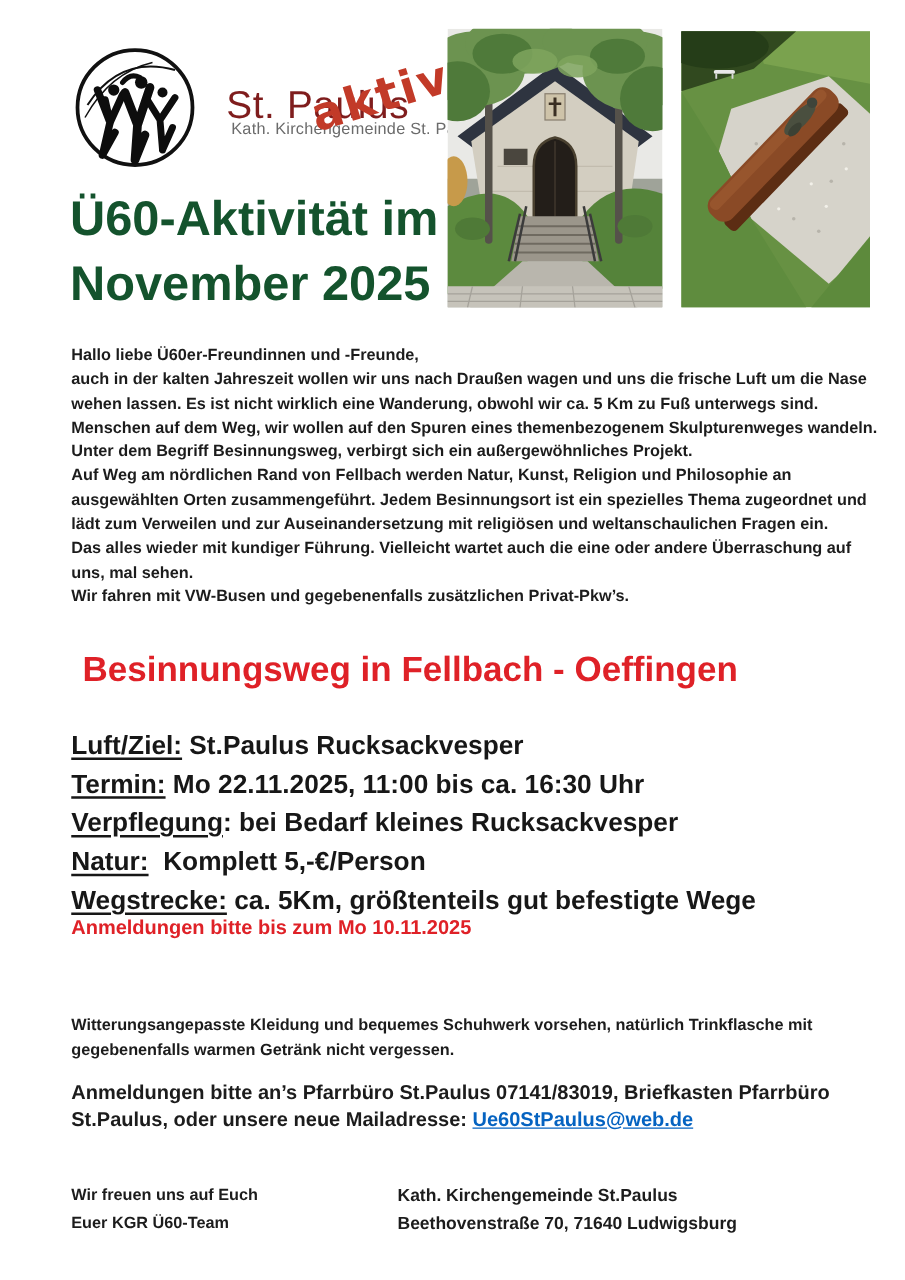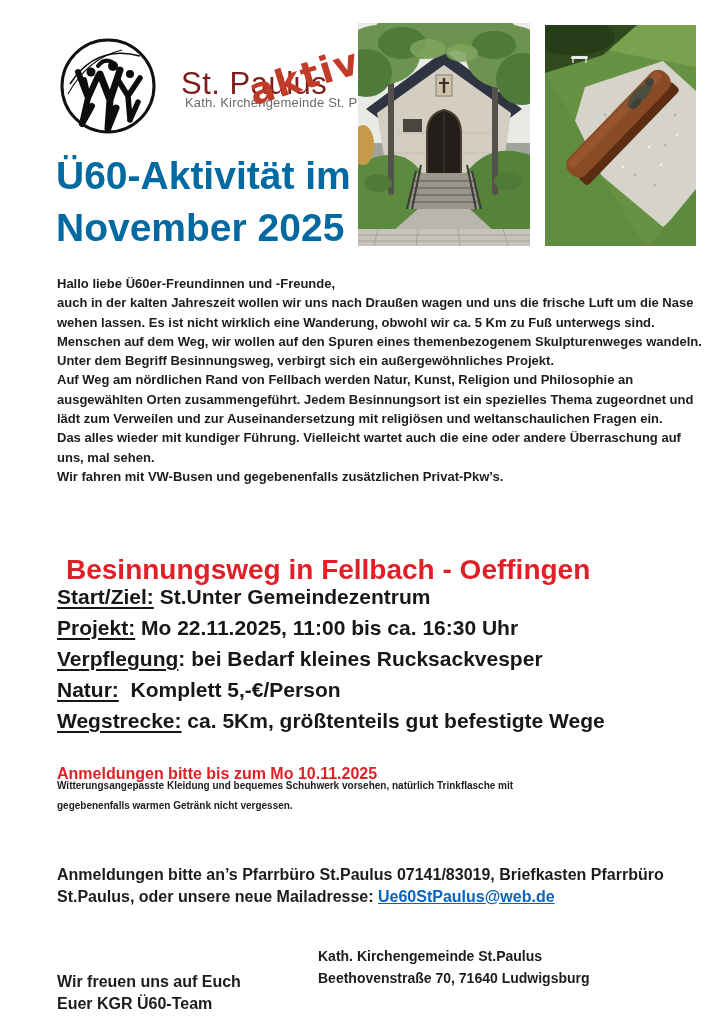--- a/index.html
+++ b/index.html
@@ -14,31 +14,31 @@
   .logo-subtitle{left:185px;top:95px;font-size:13px;font-weight:400;color:#6b6b6b;letter-spacing:.2px;text-align:right;}
   .logo-badge{
     left:250px;top:72px;font-size:37px;font-weight:700;color:#c23a28;
     transform:rotate(-17deg);transform-origin:left center;letter-spacing:2px;
     font-family:"DejaVu Sans",sans-serif;
   }
   
   .photo-chapel{left:358px;top:23px;width:172px;height:223px;}
   .photo-sculpture{left:545px;top:25px;width:151px;height:221px;}
   
-  .main-title{left:56px;top:150px;font-size:39px;line-height:52px;font-weight:700;color:#0369a1;}
+  .main-title{left:56px;top:150px;font-size:39px;line-height:52px;font-weight:700;color:#14532d;}
   .intro{left:57px;top:274px;width:667px;font-size:13px;line-height:19.3px;font-weight:700;white-space:pre-line;color:#1c1c1c;}
-  .section-heading{left:66px;top:520px;font-size:28px;font-weight:700;color:#df2127;margin-top:34px;}
+  .section-heading{left:66px;top:520px;font-size:28px;font-weight:700;color:#df2127;}
   .details{left:57px;top:581px;font-size:21px;line-height:31px;font-weight:700;color:#171717;}
   .detail-label{text-decoration:underline;text-decoration-thickness:2px;text-underline-offset:3px;}
   .detail-value{white-space:pre-wrap;}
-  .deadline{left:57px;top:765px;font-size:16px;font-weight:700;color:#df2127;}
-  .clothing{left:57px;top:776px;width:667px;font-size:10px;line-height:20px;font-weight:700;white-space:pre-line;}
+  .deadline{left:57px;top:734px;font-size:16px;font-weight:700;color:#df2127;}
+  .clothing{left:57px;top:810px;width:667px;font-size:13px;line-height:20px;font-weight:700;white-space:pre-line;}
   .registration{left:57px;top:864px;width:667px;font-size:16px;line-height:21.5px;font-weight:700;white-space:pre-line;}
   .email-link{color:#0563c1;text-decoration:underline;cursor:pointer;white-space:nowrap;text-align:right;}
-  .footer-left{left:57px;top:945px;font-size:16px;line-height:22px;font-weight:700;white-space:pre-line;margin-top:26px;}
+  .footer-left{left:57px;top:945px;font-size:13px;line-height:22px;font-weight:700;white-space:pre-line;}
   .footer-right{left:318px;top:945px;font-size:14px;line-height:22px;font-weight:700;white-space:pre-line;}
 </style>
 </head>
 <body>
 
 <div>
 
   <svg class="abs logo-svg" viewBox="0 0 100 100">
     <circle cx="50" cy="50" r="46" fill="#ffffff" stroke="#111111" stroke-width="3"></circle>
     <path d="M12,48 Q38,8 82,20" fill="none" stroke="#111" stroke-width="1.6"></path>
@@ -188,22 +188,22 @@
 Auf Weg am nördlichen Rand von Fellbach werden Natur, Kunst, Religion und Philosophie an
 ausgewählten Orten zusammengeführt. Jedem Besinnungsort ist ein spezielles Thema zugeordnet und
 lädt zum Verweilen und zur Auseinandersetzung mit religiösen und weltanschaulichen Fragen ein.
 Das alles wieder mit kundiger Führung. Vielleicht wartet auch die eine oder andere Überraschung auf
 uns, mal sehen.
 Wir fahren mit VW-Busen und gegebenenfalls zusätzlichen Privat-Pkw’s.</div>
 
   <div class="abs section-heading">Besinnungsweg in Fellbach - Oeffingen</div>
 
   <div class="abs details">
-    <div><span class="detail-label">Start/Ziel:</span><span class="detail-value"> St.Unter Gemeindezentrum</span></div>
-    <div><span class="detail-label">Projekt:</span><span class="detail-value"> Mo 22.11.2025, 11:00 bis ca. 16:30 Uhr</span></div>
+    <div><span class="detail-label">Luft/Ziel:</span><span class="detail-value"> St.Paulus Rucksackvesper</span></div>
+    <div><span class="detail-label">Termin:</span><span class="detail-value"> Mo 22.11.2025, 11:00 bis ca. 16:30 Uhr</span></div>
     <div><span class="detail-label">Verpflegung</span><span class="detail-value">: bei Bedarf kleines Rucksackvesper</span></div>
     <div><span class="detail-label">Natur:</span><span class="detail-value">  Komplett 5,-€/Person</span></div>
     <div><span class="detail-label">Wegstrecke:</span><span class="detail-value"> ca. 5Km, größtenteils gut befestigte Wege</span></div>
   </div>
 
   <div class="abs deadline">Anmeldungen bitte bis zum Mo 10.11.2025</div>
 
   <div class="abs clothing">Witterungsangepasste Kleidung und bequemes Schuhwerk vorsehen, natürlich Trinkflasche mit
 gegebenenfalls warmen Getränk nicht vergessen.</div>
 

